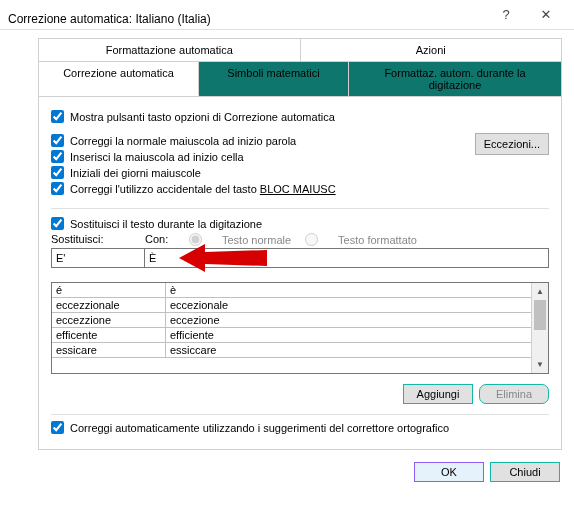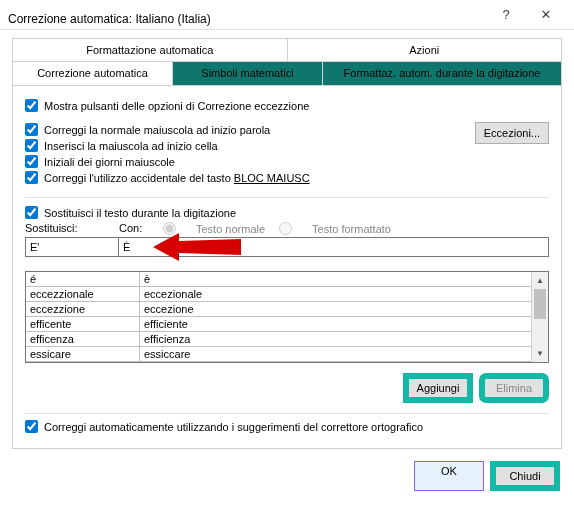--- a/index.html
+++ b/index.html
@@ -2,21 +2,21 @@
 <html><head>
 <meta charset="utf-8">
 <style>
 * { box-sizing: border-box; margin: 0; padding: 0; }
 body { font-family: "Segoe UI", Tahoma, sans-serif; font-size: 11px; color: #000; background: #fff; width: 574px; height: 505px; overflow: hidden; }
 
 .titlebar { height: 30px; background: #fff; display: flex; align-items: center; padding: 0 8px; border-bottom: 1px solid #e0e0e0; }
 .titlebar .title { flex: 1; font-size: 12px; margin-top: 8px; }
 .titlebar .tb-btn { width: 40px; height: 28px; display: flex; align-items: center; justify-content: center; font-size: 13px; color: #444; }
 
-.main { padding: 8px 12px 2px 12px; }
+.main { padding: 8px 12px 2px 12px; margin-left: 26px; }
 
 .tabs-row1 { display: flex; border: 1px solid #d0d0d0; border-bottom: none; }
 .tabs-row1 .tab { flex: 1; text-align: center; padding: 5px 0; border-right: 1px solid #d0d0d0; background: #fff; }
 .tabs-row1 .tab:last-child { border-right: none; }
 
 .tabs-row2 { display: flex; border: 1px solid #d0d0d0; border-top: 1px solid #d0d0d0; }
 .tabs-row2 .tab { padding: 5px 12px; border-right: 1px solid #d0d0d0; background: #fff; text-align: center; }
 .tabs-row2 .tab.active { background: #fff; border-bottom: 1px solid #fff; position: relative; z-index: 2; }
 .tabs-row2 .tab:not(.active) { background: #0f766e; }
 .tabs-row2 .tab:last-child { border-right: none; flex: 1; }
@@ -53,21 +53,21 @@
 .table-body { flex: 1; overflow: hidden; }
 .trow { display: flex; border-bottom: 1px solid #c0c0c0; height: 15px; line-height: 14px; }
 .trow .c1 { width: 114px; border-right: 1px solid #c0c0c0; padding: 0 4px; }
 .trow .c2 { flex: 1; padding: 0 4px; }
 .scrollbar { width: 17px; background: #f0f0f0; border-left: 1px solid #d0d0d0; display: flex; flex-direction: column; }
 .scrollbar .sb-btn { height: 17px; display: flex; align-items: center; justify-content: center; font-size: 8px; color: #555; background: #f0f0f0; }
 .scrollbar .sb-track { flex: 1; position: relative; }
 .scrollbar .sb-thumb { position: absolute; top: 0; left: 2px; right: 2px; height: 30px; background: #c0c0c0; }
 
 .btn-row-inner { display: flex; justify-content: flex-end; gap: 6px; margin-top: 10px; }
-.btn { border: 6px solid #14b8a6; background: #e1e1e1; padding: 3px 0; font-size: 11px; width: 70px; text-align: center; }
+.btn { border: 1px solid #14b8a6; background: #e1e1e1; padding: 3px 0; font-size: 11px; width: 70px; text-align: center; }
 .btn.disabled { color: #888; border-radius: 7px; }
 
 .footer-btns { display: flex; justify-content: flex-end; gap: 6px; padding: 10px 14px; }
 .footer-btns .btn.primary { border: 1px solid #8b5cf6; background: #e5f1fb; }
 </style>
 </head>
 <body>
 
 <div class="titlebar">
   <span class="title">Correzione automatica: Italiano (Italia)</span>
@@ -82,21 +82,21 @@
   </div>
   <div class="tabs-row2">
     <div class="tab active" style="flex:0 0 160px;">Correzione automatica</div>
     <div class="tab mid">Simboli matematici</div>
     <div class="tab">Formattaz. autom. durante la digitazione</div>
   </div>
 
   <div class="tab-content">
     <div class="chk-row">
       <input type="checkbox" checked="" style="">
-      <label>Mostra pulsanti delle opzioni di Correzione eccezzione</label>
+      <label>Mostra pulsanti tasto opzioni di Correzione automatica</label>
     </div>
 
     <div class="except-row" style="margin-top:8px;">
       <div class="chks">
         <div class="chk-row">
           <input type="checkbox" checked="" style="">
           <label>Correggi la normale maiuscola ad inizio parola</label>
         </div>
         <div class="chk-row">
           <input type="checkbox" checked="" style="">
@@ -157,24 +157,20 @@
             </div>
             <div class="trow">
               <div class="c1">eccezzione</div>
               <div class="c2">eccezione</div>
             </div>
             <div class="trow">
               <div class="c1">efficente</div>
               <div class="c2">efficiente</div>
             </div>
             <div class="trow">
-              <div class="c1">efficenza</div>
-              <div class="c2">efficienza</div>
-            </div>
-            <div class="trow">
               <div class="c1">essicare</div>
               <div class="c2">essiccare</div>
             </div>
           </div>
         <div class="scrollbar">
           <div class="sb-btn">▲</div>
           <div class="sb-track">
             <div class="sb-thumb"></div>
           </div>
           <div class="sb-btn">▼</div>

